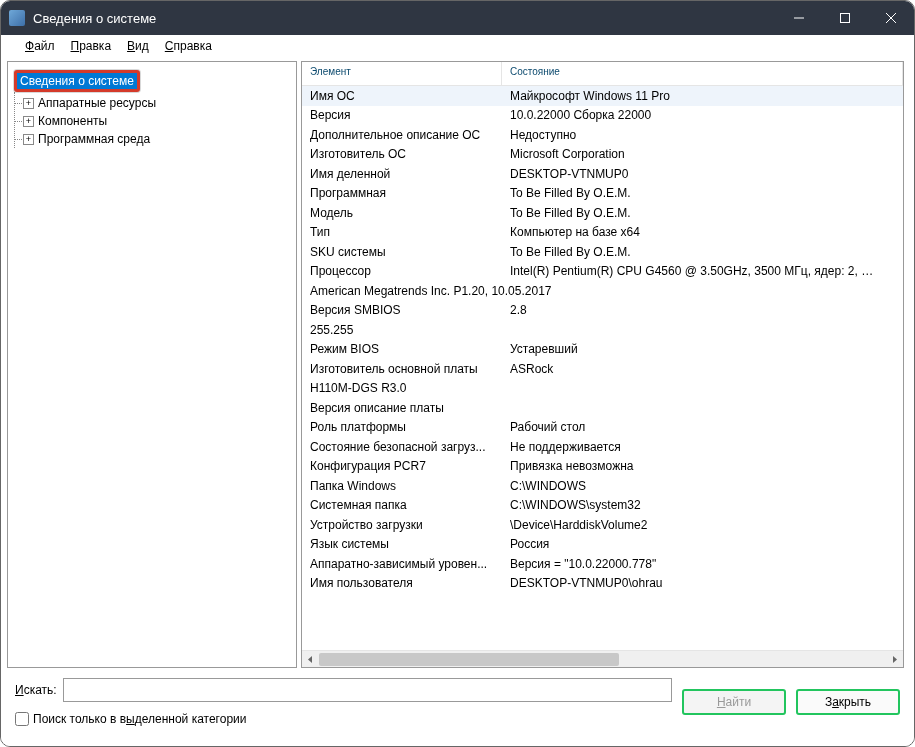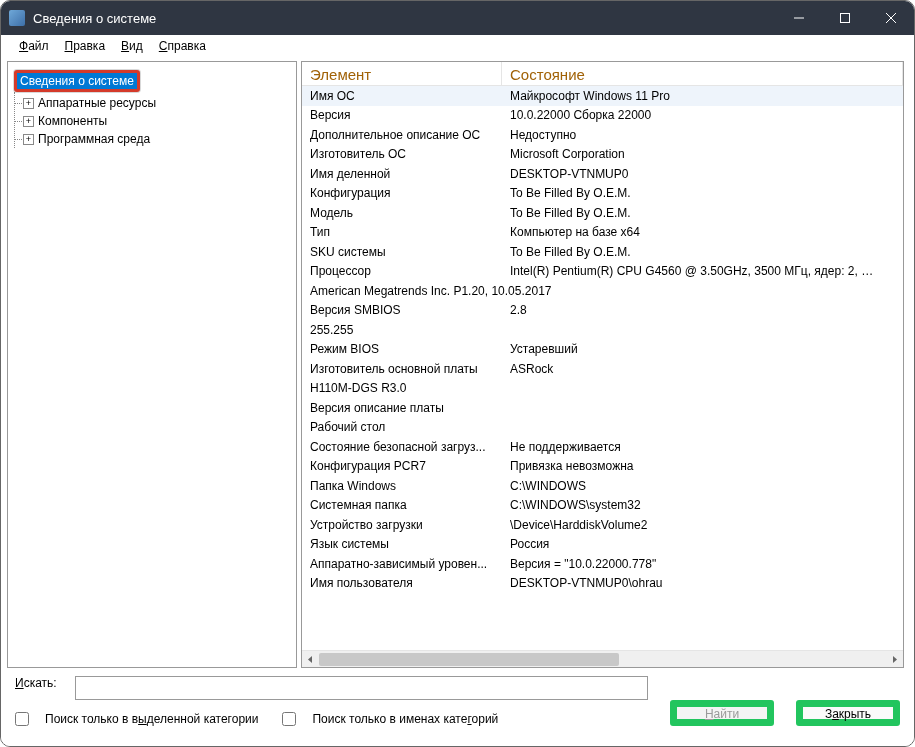--- a/index.html
+++ b/index.html
@@ -36,21 +36,21 @@
     display: flex; align-items: center; justify-content: center;
     color: #fff; cursor: pointer;
   }
   .winctrl svg { width: 10px; height: 10px; stroke: #fff; stroke-width: 1; fill: none; }
 
   
   .menubar {
     height: 22px;
     display: flex;
     align-items: center;
-    padding-left: 10px;
+    padding-left: 16px;
     font-size: 12px;
     background: #fff;
     border-bottom: 1px solid #fff;
   }
   .menubar .menuitem { padding: 2px 8px; cursor: pointer; }
   .menubar .menuitem u { text-decoration: underline; }
 
   
   .content {
     display: flex;
@@ -99,22 +99,22 @@
   .table-pane {
     flex: 1;
     border: 1px solid #999;
     background: #fff;
     display: flex; flex-direction: column;
     overflow: hidden;
   }
   .thead {
     display: flex;
     border-bottom: 1px solid #e5e5e5;
-    font-size: 15px;
-    color: #a16207;
+    font-size: 10px;
+    color: #0c4a6e;
     height: 24px;
   }
   .thead .th {
     padding: 4px 8px;
     border-right: 1px solid #e5e5e5;
   }
   .th-elem { width: 200px; }
   .th-val  { flex: 1; }
 
   .tbody {
@@ -154,36 +154,36 @@
   }
   .hscroll svg { width: 7px; height: 7px; fill: #666; }
 
   
   .bottom {
     height: 76px;
     padding: 6px 14px 8px 14px;
     background: #fff;
   }
   .searchrow {
-    display: flex; align-items: flex-start; gap: 16px;
+    display: flex; align-items: center; gap: 4px;
     height: 28px;
   }
   .searchrow label { font-size: 12px; margin-right: 2px; }
   .searchrow input[type=text] {
     flex: 1; height: 24px; border: 1px solid #999;
     padding: 0 4px; font-size: 12px;
   }
   .searchrow button {
-    width: 104px; height: 26px; border: 7px solid #22c55e;
+    width: 104px; height: 26px; border: 2px solid #22c55e;
     background: #fafafa; border-radius: 3px; font-size: 12px;
     cursor: pointer; margin-left: 6px; margin-top: 24px;
   }
   .searchrow button:disabled { color: #9a9a9a; background: #f4f4f4; }
   .checkrow { display: flex; gap: 24px; margin-top: 8px; font-size: 12px; }
-  .checkrow label { display: flex; align-items: center; gap: 16px; }
+  .checkrow label { display: flex; align-items: center; gap: 4px; }
   .checkrow input { width: 14px; height: 14px; }
 </style>
 </head>
 <body>
 
 <div class="titlebar">
   <div class="icon"></div>
   <div class="title">Сведения о системе</div>
   <div class="winctrls">
     <div class="winctrl">
@@ -256,21 +256,21 @@
           </div>
           <div class="trow">
             <div class="c1">Изготовитель ОС</div>
             <div class="c2">Microsoft Corporation</div>
           </div>
           <div class="trow">
             <div class="c1">Имя деленной</div>
             <div class="c2">DESKTOP-VTNMUP0</div>
           </div>
           <div class="trow">
-            <div class="c1">Конфигурация</div>
+            <div class="c1">Программная</div>
             <div class="c2">To Be Filled By O.E.M.</div>
           </div>
           <div class="trow">
             <div class="c1">Модель</div>
             <div class="c2">To Be Filled By O.E.M.</div>
           </div>
           <div class="trow">
             <div class="c1">Тип</div>
             <div class="c2">Компьютер на базе x64</div>
           </div>
@@ -301,20 +301,21 @@
             <div class="c2">ASRock</div>
           </div>
           <div class="trow">
             <div class="c2">H110M-DGS R3.0</div>
           </div>
           <div class="trow">
             <div class="c1">Версия описание платы</div>
             <div class="c2"></div>
           </div>
           <div class="trow">
+            <div class="c1">Роль платформы</div>
             <div class="c2">Рабочий стол</div>
           </div>
           <div class="trow">
             <div class="c1">Состояние безопасной загруз...</div>
             <div class="c2">Не поддерживается</div>
           </div>
           <div class="trow">
             <div class="c1">Конфигурация PCR7</div>
             <div class="c2">Привязка невозможна</div>
           </div>
@@ -365,18 +366,14 @@
     <label><u>И</u><span>скать:</span></label>
     <input type="text" style="">
     <button disabled=""><span><u>Н</u><span>айти</span></span></button>
     <button><span>З<u>а</u><span>крыть</span></span></button>
   </div>
   <div class="checkrow">
     <label>
       <input type="checkbox" style="">
       <span>Поиск только в в<u>ы</u>деленной категории</span>
     </label>
-    <label>
-      <input type="checkbox" style="">
-      <span>Поиск только в именах кате<u>г</u>орий</span>
-    </label>
   </div>
 </div>
 
 </body></html>

